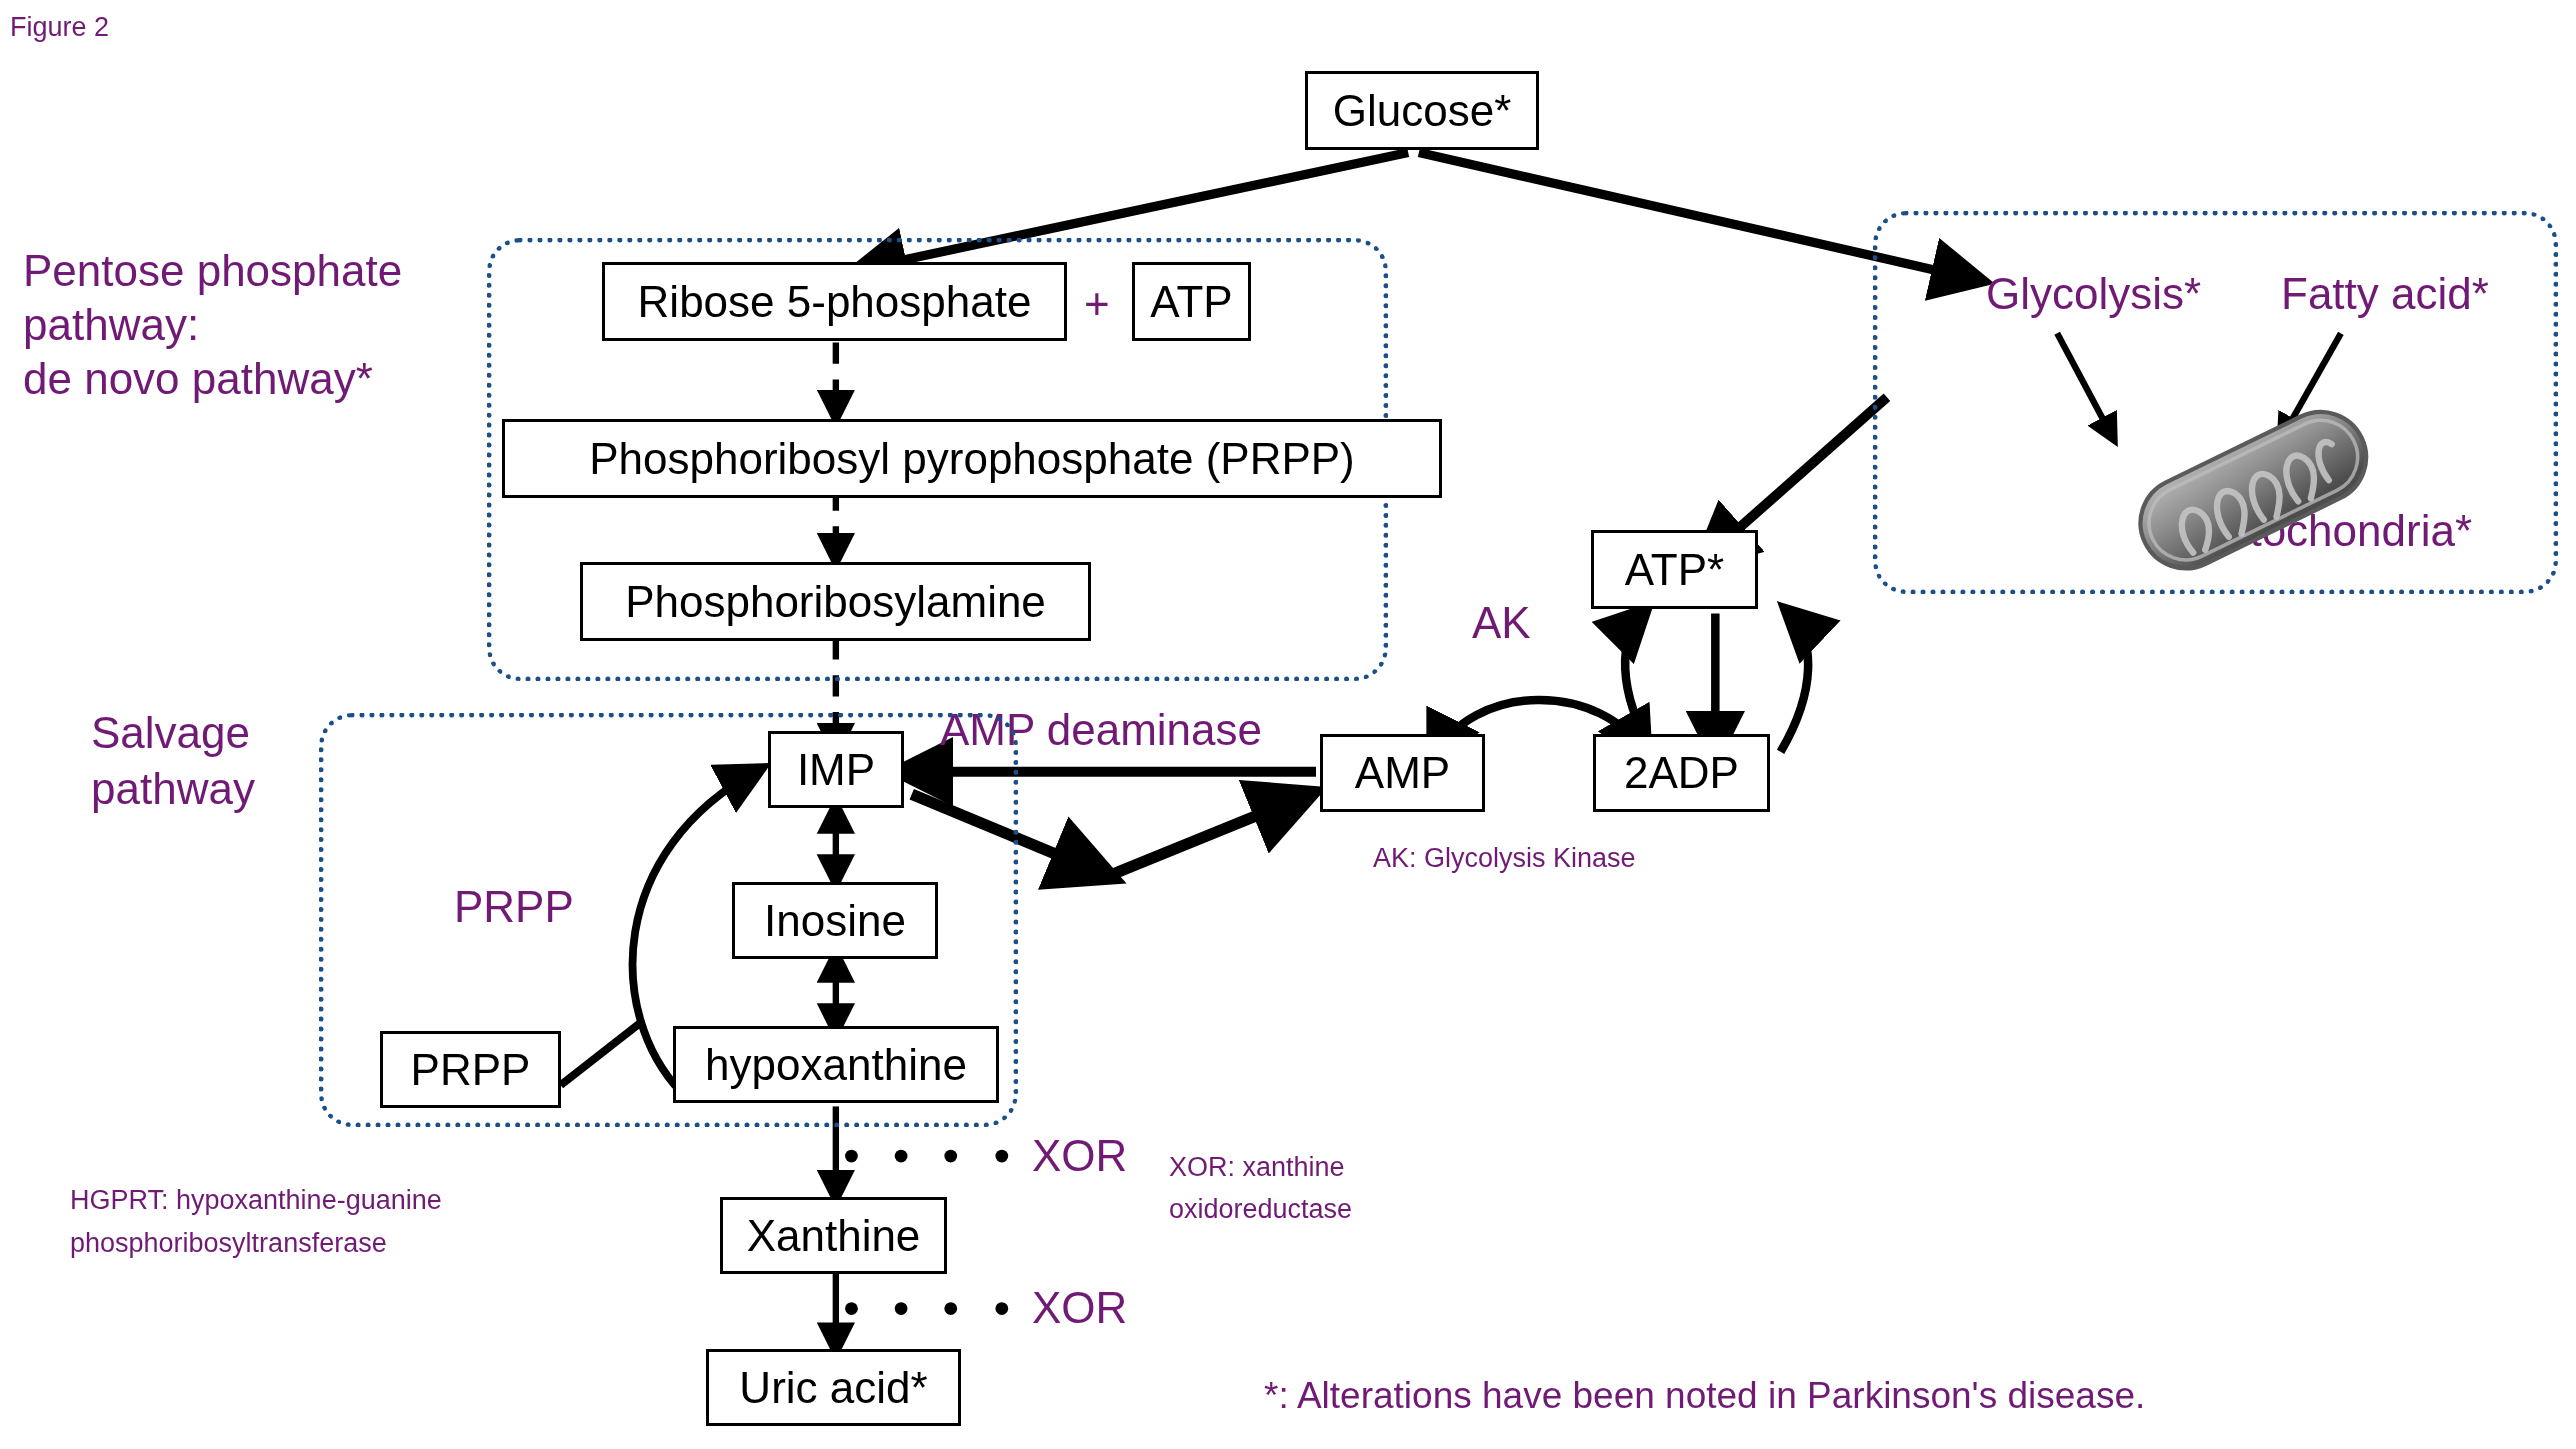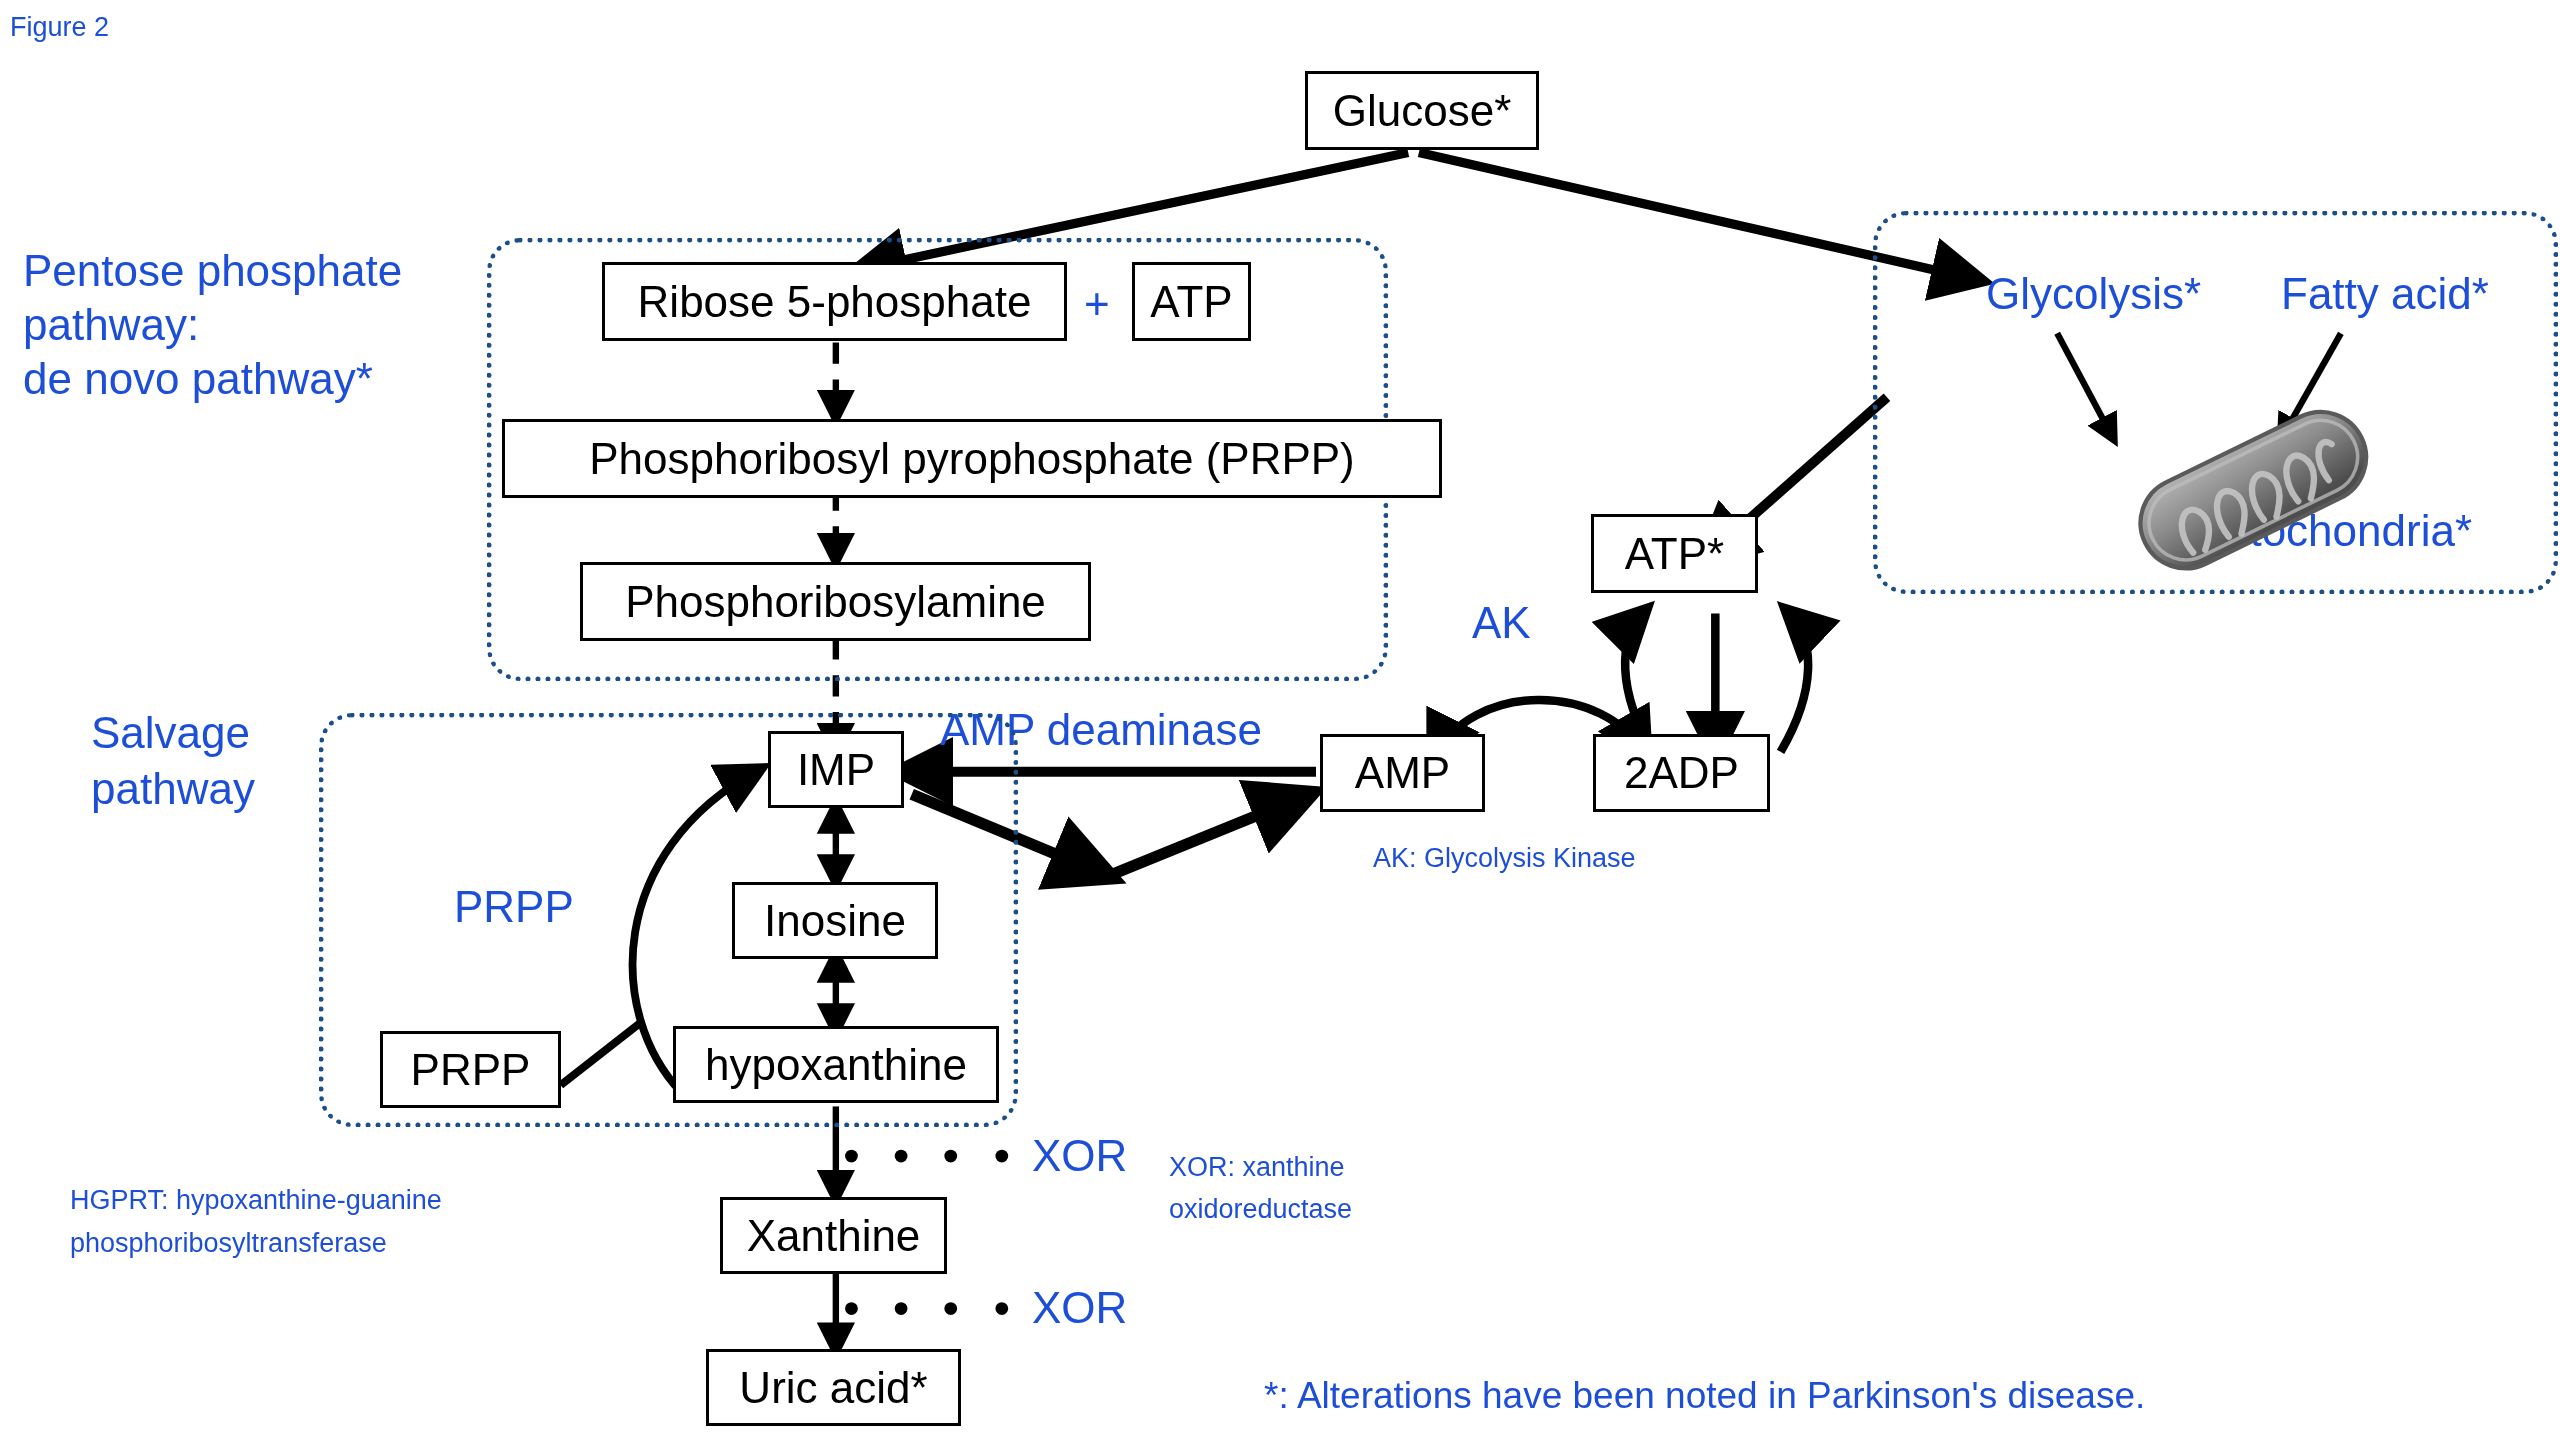--- a/index.html
+++ b/index.html
@@ -20,21 +20,21 @@
     width:2576px;
     height:1449px;
     pointer-events:none;
   }
   
   .txt{
     position:absolute;
     white-space:pre;
     line-height:1.08;
     font-family:"Liberation Sans", sans-serif;
-    color:#1d4ed8;
+    color:#701a75;
   }
   .fig-label{ font-size:27px; font-weight:normal; }
   .side-label{ font-size:44px; font-weight:normal; }
   .side-label.salvage{ font-size:44px; }
   .enz-label{ font-size:44px; font-weight:normal; }
   .small-legend{ font-size:27px; font-weight:normal; }
   .caption{ font-size:37px; font-weight:normal; }
   .organelle-label{ font-size:44px; }
 
   
@@ -208,21 +208,21 @@
   <div class="nodebox" style="left:380px; top:1031px; width:181px; height:77px;">PRPP</div>
 
   <div class="nodebox" style="left:706px; top:1349px; width:255px; height:77px;">Uric acid*</div>
 
   <div class="nodebox" style="left:720px; top:1197px; width:227px; height:77px;">Xanthine</div>
 
   <div class="nodebox" style="left:1320px; top:734px; width:165px; height:78px;">AMP</div>
 
   <div class="nodebox" style="left:1593px; top:734px; width:177px; height:78px;">2ADP</div>
 
-  <div class="nodebox" style="left:1591px; top:514px; width:167px; height:79px;">ATP*</div>
+  <div class="nodebox" style="left:1591px; top:530px; width:167px; height:79px;">ATP*</div>
 
   <div class="txt enz-label" style="left:454px; top:883px;">PRPP</div>
 
   <div class="txt enz-label" style="left:940px; top:706px;">AMP deaminase</div>
 
   <div class="txt enz-label" style="left:1472px; top:599px;">AK</div>
 
   <div class="txt enz-label" style="left:1032px; top:1132px;">XOR</div>
 
   <div class="txt enz-label" style="left:1032px; top:1284px;">XOR</div>

